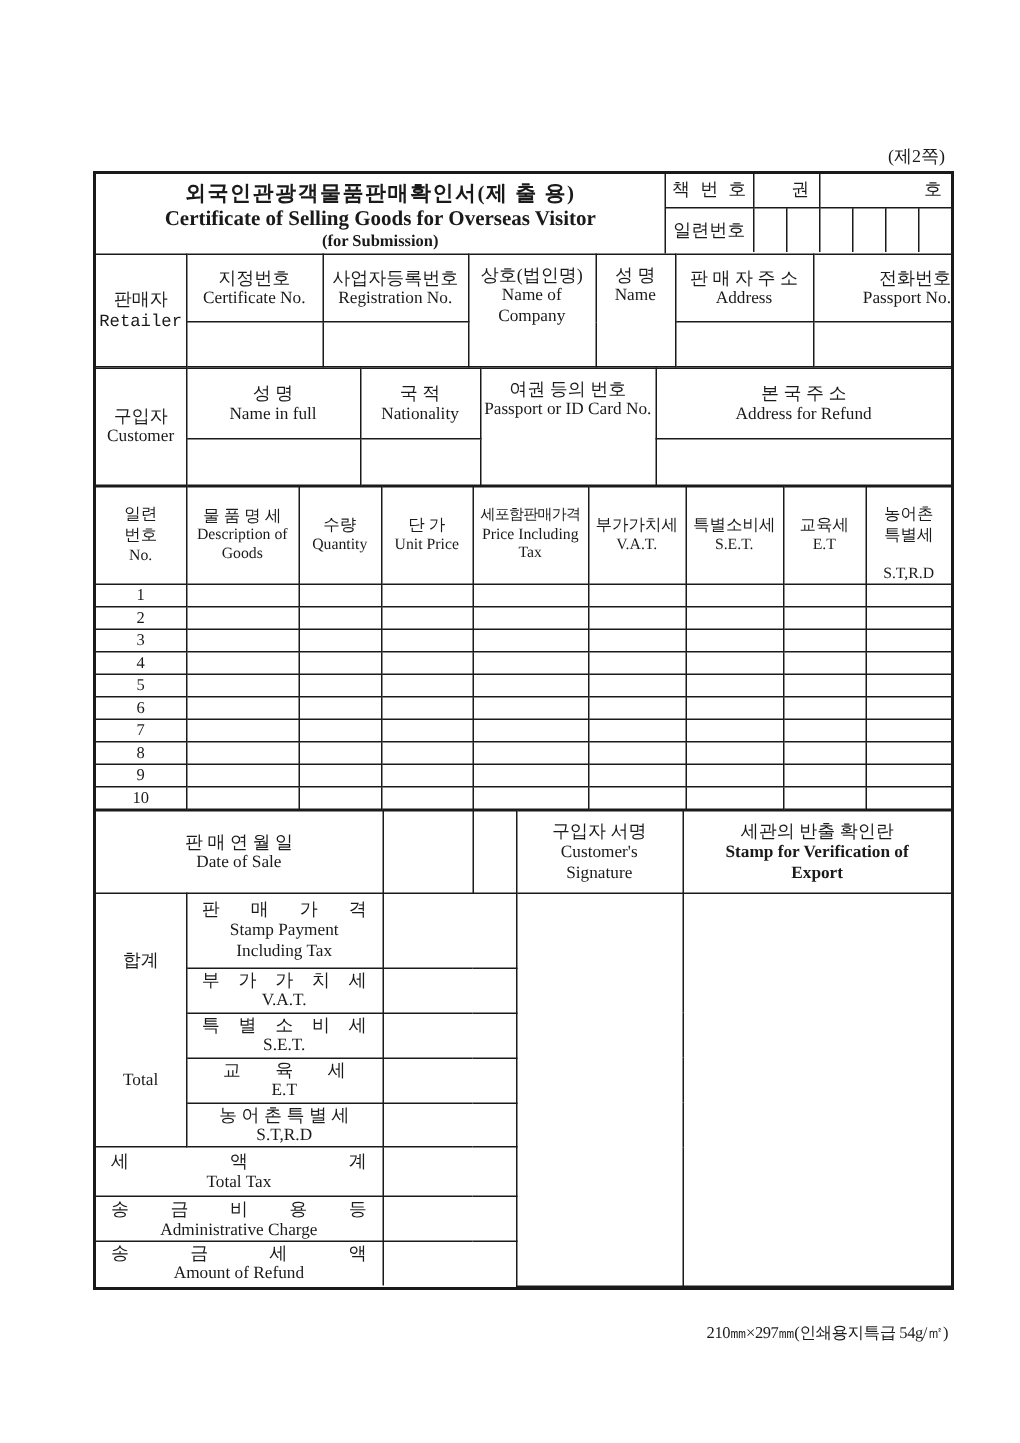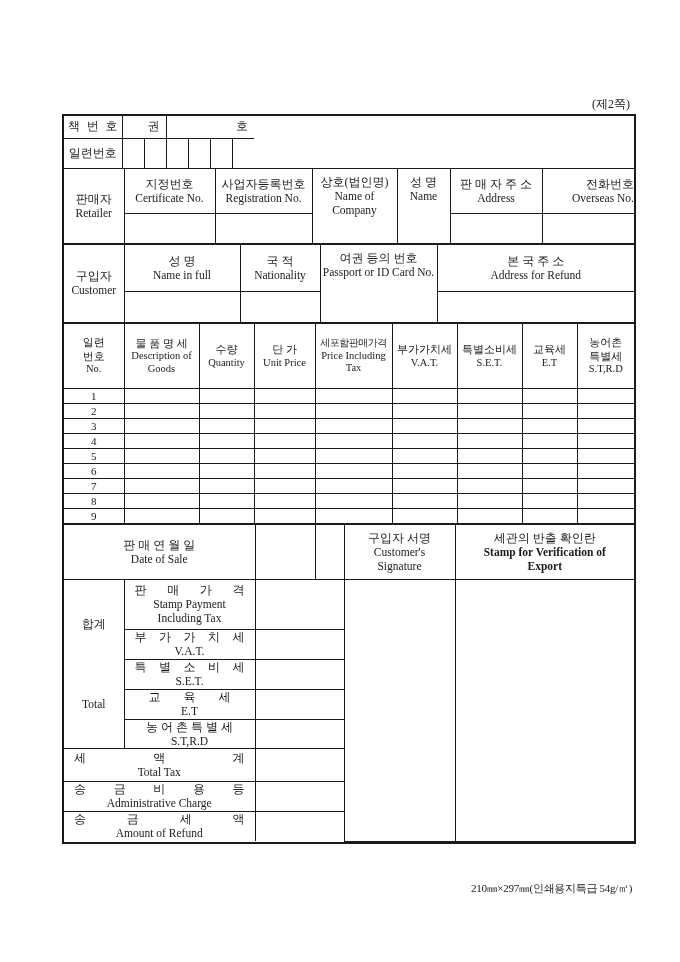--- a/index.html
+++ b/index.html
@@ -37,20 +37,25 @@
   .footer-note{position:absolute;top:881px;right:48px;font-size:11px;letter-spacing:-0.3px;}
 </style>
 </head>
 <body>
 
 <div class="page-note">(제2쪽)</div>
 
 <div class="form">
 
   <div class="head-band">
+    <div class="title-box">
+      <div class="title-kr">외국인관광객물품판매확인서(제 출 용)</div>
+      <div class="title-en">Certificate of Selling Goods for Overseas Visitor</div>
+      <div class="title-sub">(for Submission)</div>
+    </div>
     <div class="bookno">
       <table>
         <colgroup>
           <col style="width:58px">
             <col style="width:22px">
             <col style="width:22px">
           <col style="width:22px">
             <col style="width:22px">
             <col style="width:22px">
             <col style="width:22px">
@@ -80,21 +85,21 @@
       <col style="width:60px">
         <col style="width:91px">
         <col style="width:97px">
       <col style="width:85px">
         <col style="width:53px">
         <col style="width:92px">
         <col style="width:92px">
     </colgroup>
     <tbody>
         <tr style="height:45px">
-      <td rowspan="2" style="border-left:none;">
+      <td rowspan="2" style="border-left:none;font-family:Liberation Mono, monospace;">
         <span class="kr">판매자</span>
         <span class="en">Retailer</span>
       </td>
       <td>
         <span class="kr">지정번호</span>
         <span class="en">Certificate No.</span>
       </td>
       <td>
         <span class="kr">사업자등록번호</span>
         <span class="en">Registration No.</span>
@@ -106,21 +111,21 @@
       <td rowspan="2" class="top-align">
         <span class="kr">성 명</span>
         <span class="en">Name</span>
       </td>
       <td>
         <span class="kr">판 매 자 주 소</span>
         <span class="en">Address</span>
       </td>
       <td style="border-right:none;text-align:right;">
         <span class="kr">전화번호</span>
-        <span class="en">Overseas No.</span>
+        <span class="en">Passport No.</span>
       </td>
     </tr>
     <tr style="height:30px">
       <td></td>
       <td></td>
       <td></td>
       <td style="border-right:none;"></td>
     </tr>
   </tbody>
     </table>
@@ -204,21 +209,21 @@
       </td>
       <td>
         <span class="kr">특별소비세</span>
         <span class="en">S.E.T.</span>
       </td>
       <td>
         <span class="kr">교육세</span>
         <span class="en">E.T</span>
       </td>
       <td style="border-right:none;">
-        <span class="kr" style="width:40px;margin:0 auto;">농어촌 특별세</span>
+        <span class="kr" style="width:40px;margin:12px auto;">농어촌 특별세</span>
         <span class="en">S.T,R.D</span>
       </td>
     </tr>
     </tbody>
       <tbody>
         <tr style="height: 15px;">
           <td class="item-no" style="border-left: none;">1</td>
           <td></td>
           <td></td>
           <td></td>
@@ -300,20 +305,31 @@
           <td></td>
           <td></td>
           <td></td>
           <td></td>
           <td></td>
           <td></td>
           <td style="border-right: none;"></td>
         </tr>
         <tr style="height: 15px;">
           <td class="item-no" style="border-left: none;">9</td>
+          <td></td>
+          <td></td>
+          <td></td>
+          <td></td>
+          <td></td>
+          <td></td>
+          <td></td>
+          <td style="border-right: none;"></td>
+        </tr>
+        <tr style="height: 15px;">
+          <td class="item-no" style="border-left: none;">10</td>
           <td></td>
           <td></td>
           <td></td>
           <td></td>
           <td></td>
           <td></td>
           <td></td>
           <td style="border-right: none;"></td>
         </tr>
       </tbody>

